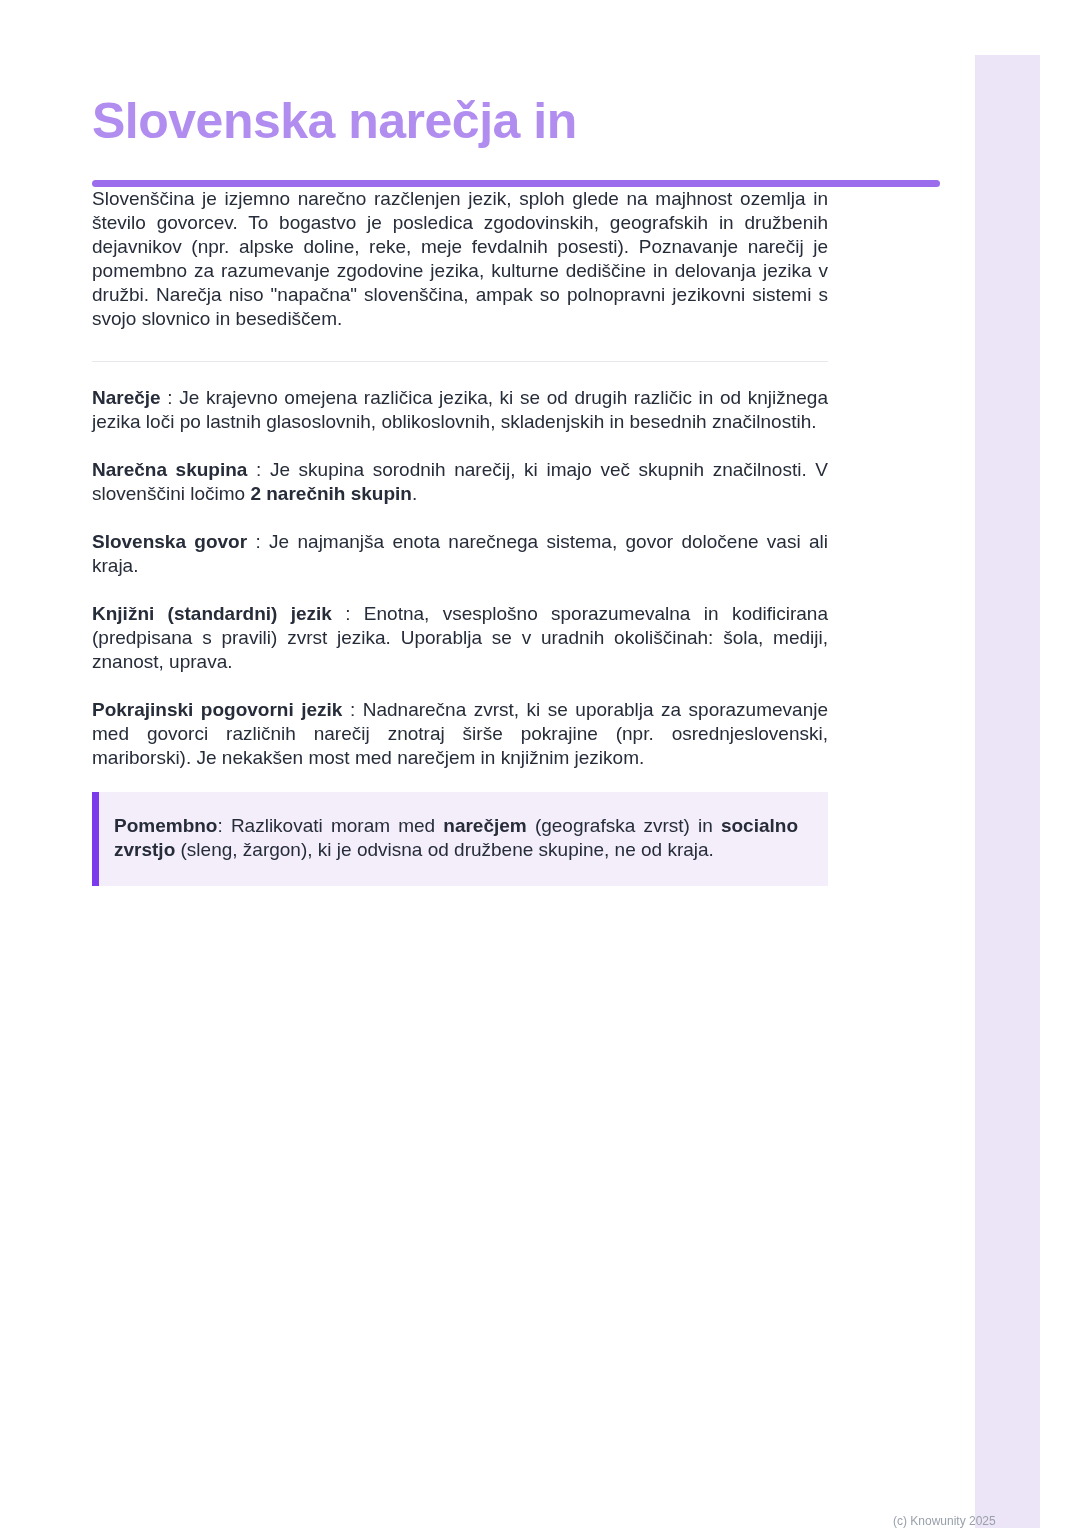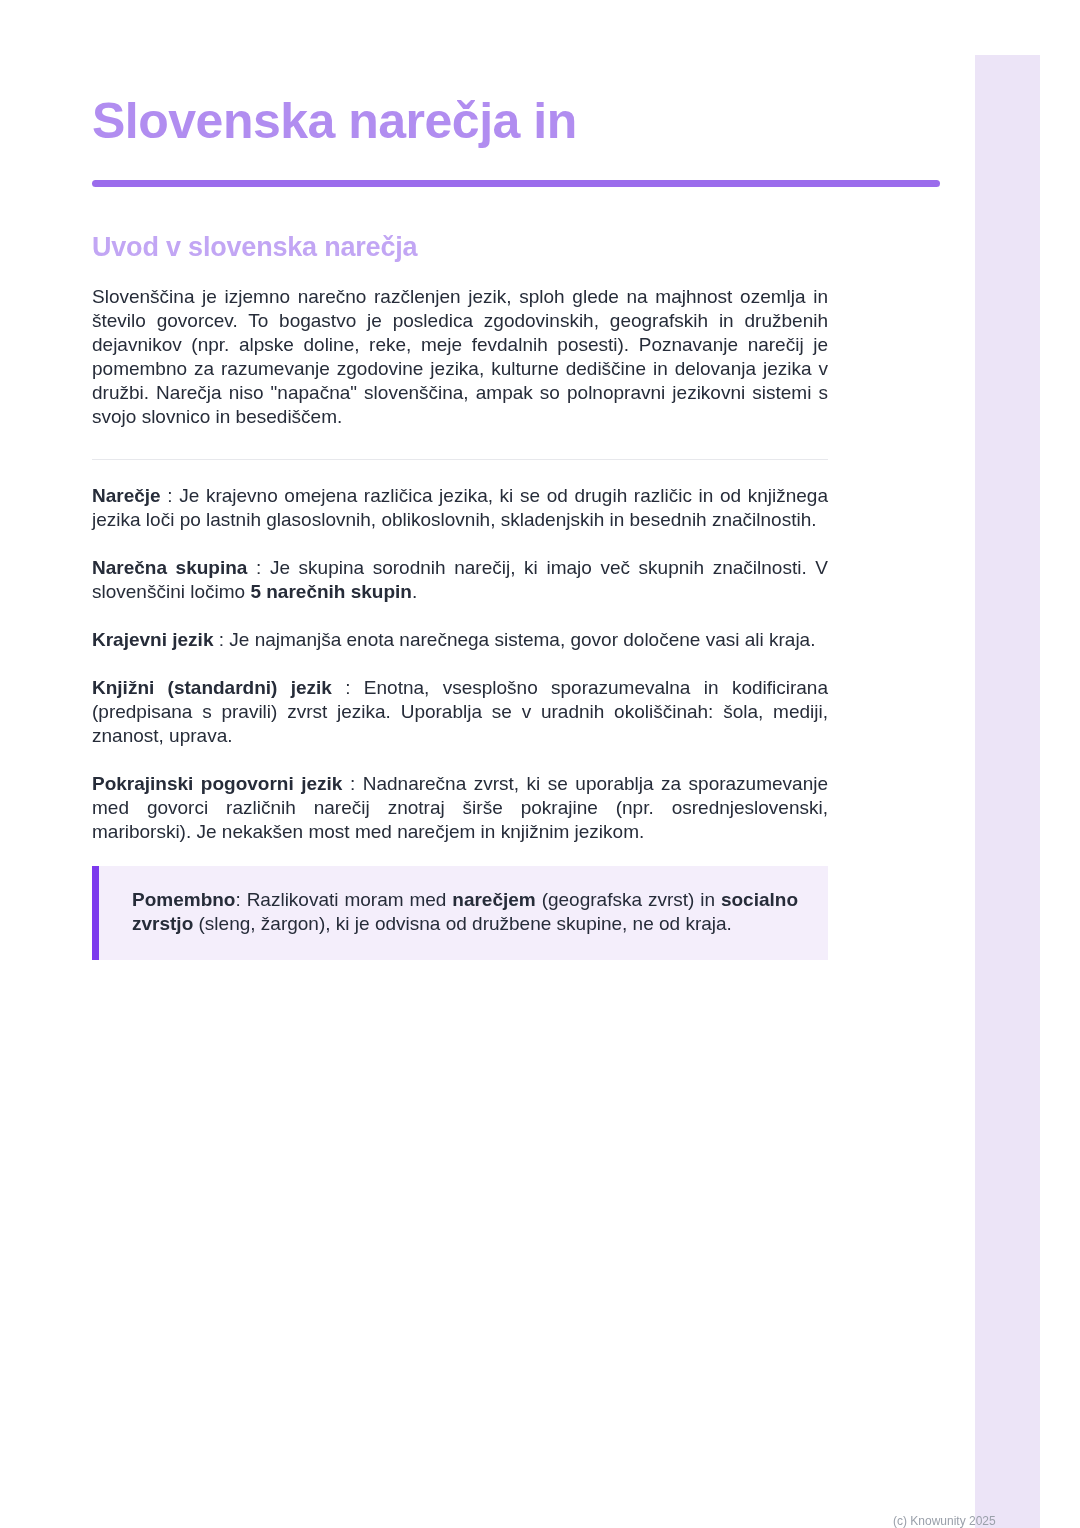--- a/index.html
+++ b/index.html
@@ -30,52 +30,51 @@
   }
   .body-text{
     font-size:19px;line-height:24px;color:var(--text);text-align:justify;
   }
   .body-text strong{font-weight:700;margin-top:33px;}
   .def{margin-top:24px;}
   .divider{border:none;border-top:1px solid var(--divider);margin-top:30px;}
   .callout{
     margin-top:22px;background:var(--callout-bg);
     border-left:7px solid var(--callout-border);
-    padding:22px 30px 24px 33px;
+    padding:22px 30px 24px 15px;
   }
   .footer-credit{
     position:absolute;left:893px;top:1514px;font-size:12px;color:var(--muted);
     white-space:nowrap;
   }
 </style>
 </head>
 <body>
 
 <div class="side-strip"></div>
 
 <div class="content">
 
   <h1 class="title">
       <span class="title-line">Slovenska narečja in</span>
     </h1>
 
   <div class="rule"></div>
 
-  <h2 class="section-heading">Uvod v slovenska narečja</h2>
 
   <p class="body-text">Slovenščina je izjemno narečno razčlenjen jezik, sploh glede na majhnost ozemlja in število govorcev. To bogastvo je posledica zgodovinskih, geografskih in družbenih dejavnikov (npr. alpske doline, reke, meje fevdalnih posesti). Poznavanje narečij je pomembno za razumevanje zgodovine jezika, kulturne dediščine in delovanja jezika v družbi. Narečja niso "napačna" slovenščina, ampak so polnopravni jezikovni sistemi s svojo slovnico in besediščem.</p>
 
   <hr class="divider">
 
 
   <p class="body-text def"><strong>Narečje</strong><span> : </span><span>Je krajevno omejena različica jezika, ki se od drugih različic in od knjižnega jezika loči po lastnih glasoslovnih, oblikoslovnih, skladenjskih in besednih značilnostih.</span><strong></strong><span></span></p>
 
-  <p class="body-text def"><strong>Narečna skupina</strong><span> : </span><span>Je skupina sorodnih narečij, ki imajo več skupnih značilnosti. V slovenščini ločimo </span><strong>5 narečnih skupin</strong><span>.</span></p>
+  <p class="body-text def"><strong>Narečna skupina</strong><span> : </span><span>Je skupina sorodnih narečij, ki imajo več skupnih značilnosti. V slovenščini ločimo </span><strong>2 narečnih skupin</strong><span>.</span></p>
 
-  <p class="body-text def"><strong>Krajevni jezik</strong><span> : </span><span>Je najmanjša enota narečnega sistema, govor določene vasi ali kraja.</span><strong></strong><span></span></p>
+  <p class="body-text def"><strong>Slovenska govor</strong><span> : </span><span>Je najmanjša enota narečnega sistema, govor določene vasi ali kraja.</span><strong></strong><span></span></p>
 
   <p class="body-text def"><strong>Knjižni (standardni) jezik</strong><span> : </span><span>Enotna, vsesplošno sporazumevalna in kodificirana (predpisana s pravili) zvrst jezika. Uporablja se v uradnih okoliščinah: šola, mediji, znanost, uprava.</span><strong></strong><span></span></p>
 
   <p class="body-text def"><strong>Pokrajinski pogovorni jezik</strong><span> : </span><span>Nadnarečna zvrst, ki se uporablja za sporazumevanje med govorci različnih narečij znotraj širše pokrajine (npr. osrednjeslovenski, mariborski). Je nekakšen most med narečjem in knjižnim jezikom.</span><strong></strong><span></span></p>
 
   <div class="callout">
     <p class="body-text"><strong>Pomembno</strong><span>: Razlikovati moram med </span><strong>narečjem</strong><span> (geografska zvrst) in </span><strong>socialno zvrstjo</strong><span> (sleng, žargon), ki je odvisna od družbene skupine, ne od kraja.</span></p>
   </div>
 
 </div>

